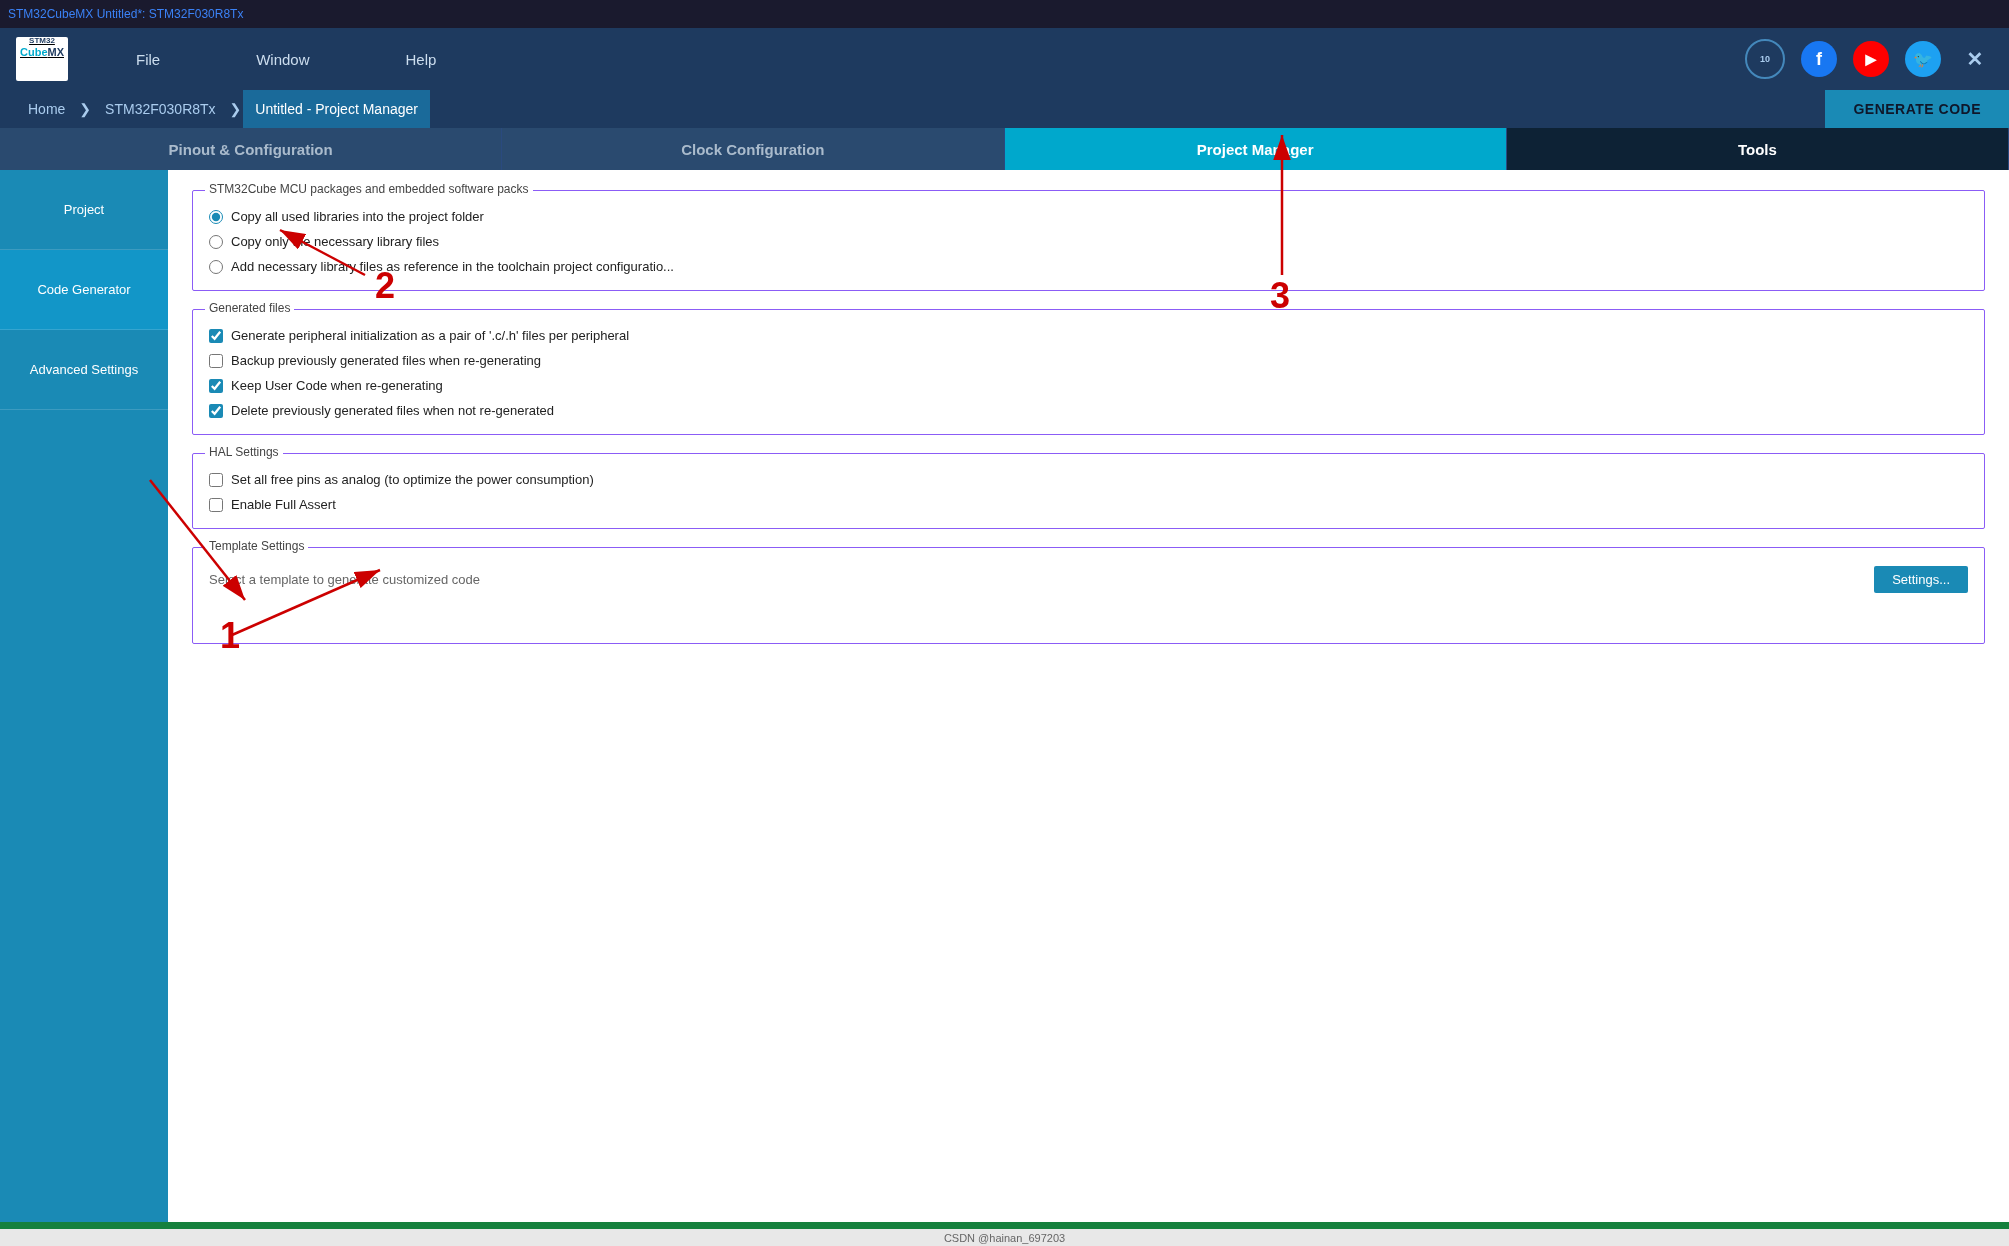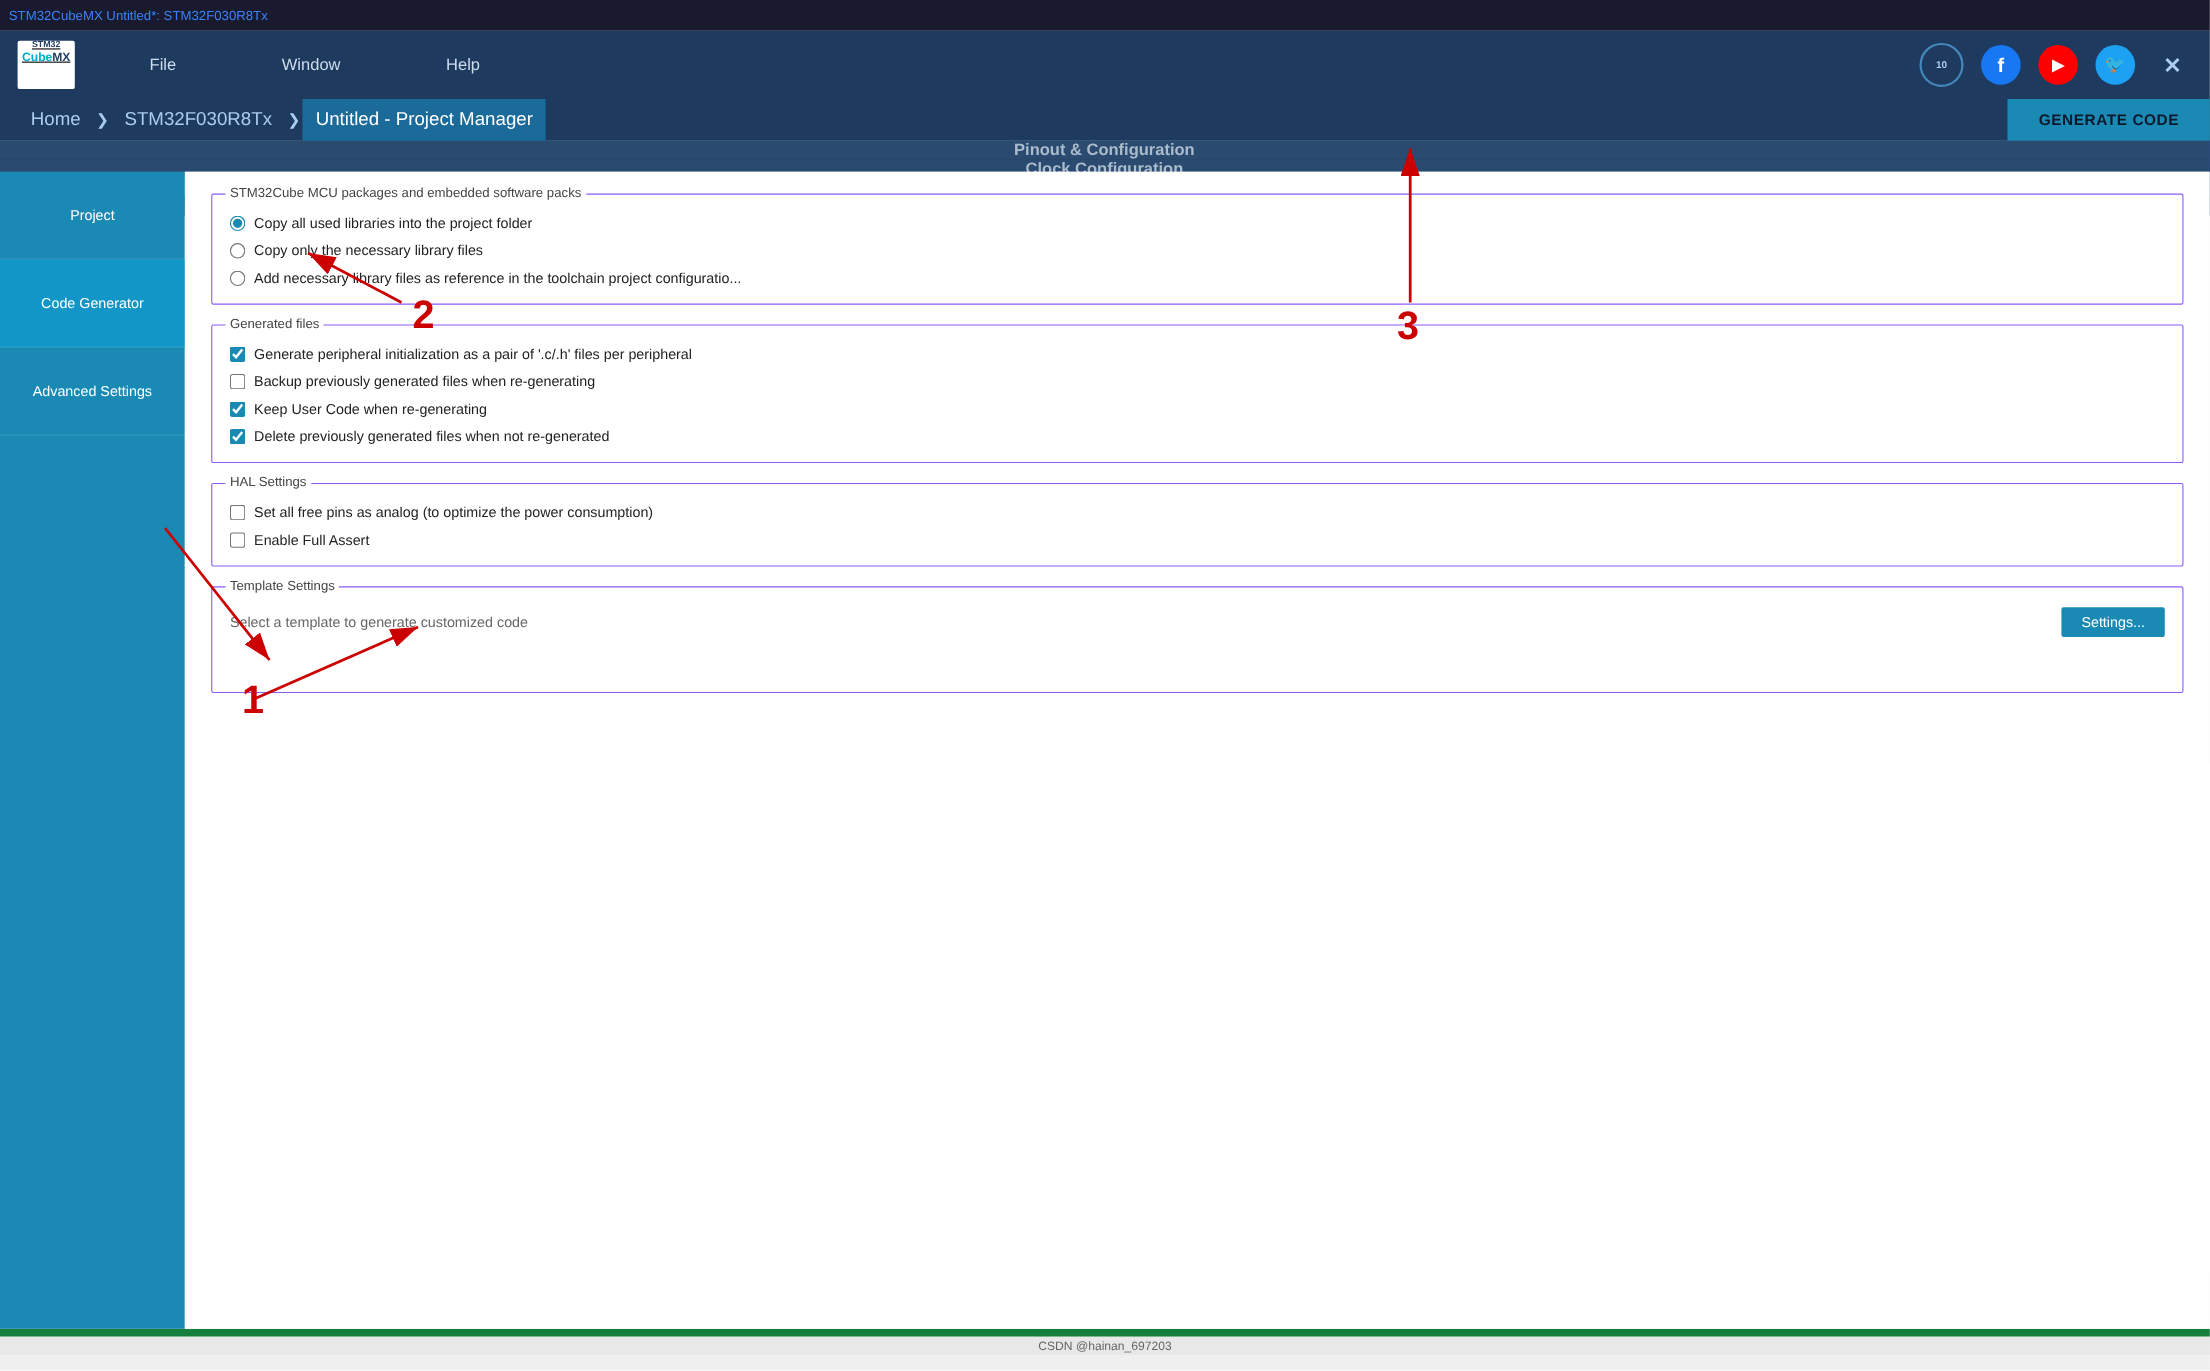--- a/index.html
+++ b/index.html
@@ -88,21 +88,21 @@
     
     .breadcrumb-bar {
       background: #1e3a5f;
       height: 38px;
       display: flex;
       align-items: center;
       padding: 0 0 0 16px;
     }
     .breadcrumb-item {
       color: #aaccee;
-      font-size: 17px;
+      font-size: 14px;
       padding: 0 12px;
       height: 38px;
       display: flex;
       align-items: center;
       cursor: pointer;
       position: relative;
     }
     .breadcrumb-item.active {
       background: #1a6a9a;
       color: white;
@@ -121,23 +121,22 @@
       padding: 0 28px;
       font-size: 14px;
       font-weight: bold;
       cursor: pointer;
       letter-spacing: 0.5px;
     }
 
     
     .tab-bar {
       display: flex;
-      height: 28px;
+      height: 42px;
       background: #1e3a5f;
-      flex-direction: column;
     }
     .tab {
       flex: 1;
       display: flex;
       align-items: center;
       justify-content: center;
       font-size: 15px;
       font-weight: bold;
       cursor: pointer;
       color: white;

